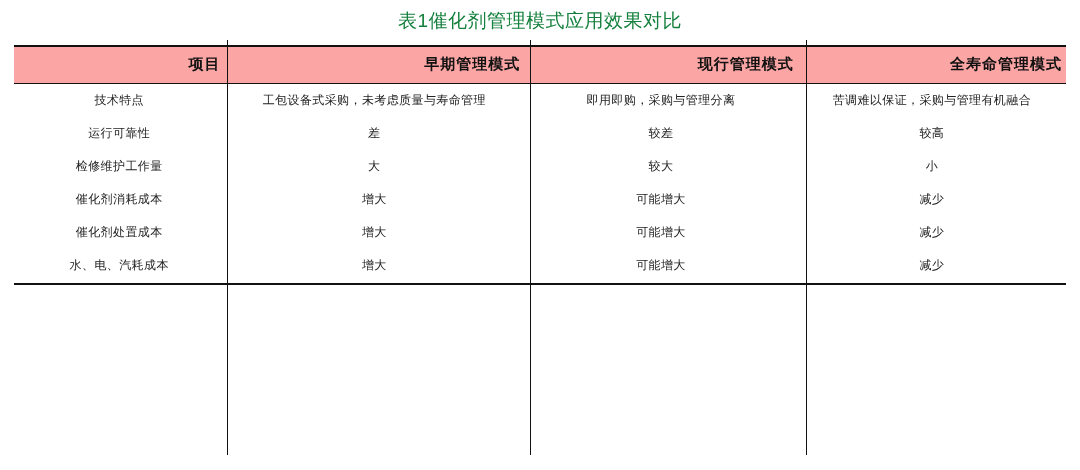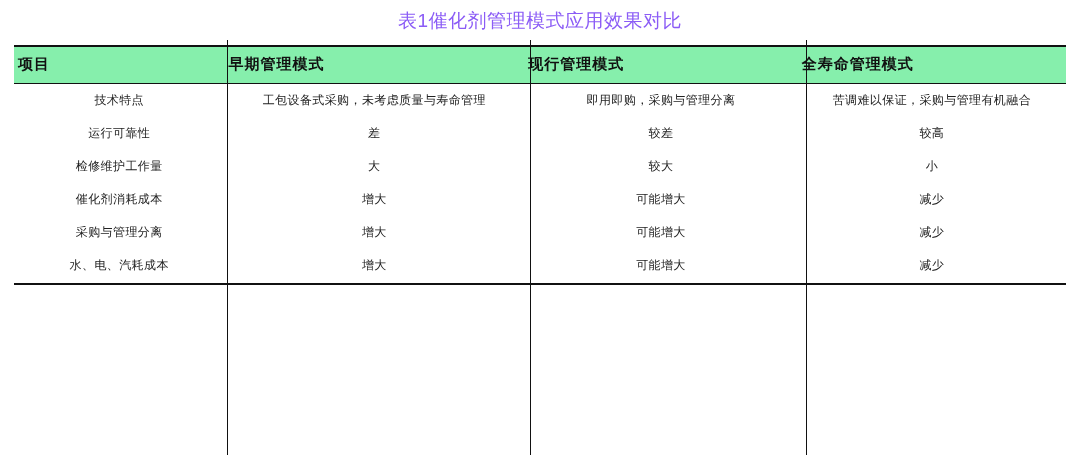--- a/index.html
+++ b/index.html
@@ -17,21 +17,21 @@
   .page {
     width: 1080px;
     height: 470px;
     position: relative;
     background: #ffffff;
     box-sizing: border-box;
   }
   .caption {
     text-align: center;
     font-size: 19px;
-    color: #8b5cf6;
+    color: #15803d;
     letter-spacing: 0.5px;
     padding-top: 8px;
     padding-bottom: 11px;
     font-weight: 400;
   }
   .table-wrap {
     padding: 0 14px 0 14px;
     box-sizing: border-box;
   }
   table.data-table {
@@ -39,28 +39,28 @@
     border-collapse: collapse;
     table-layout: fixed;
     font-size: 14px;
   }
   table.data-table col.c0 { width: 20%; }
   table.data-table col.c1 { width: 28.5%; }
   table.data-table col.c2 { width: 26%; }
   table.data-table col.c3 { width: 25.5%; }
 
   table.data-table thead th {
-    background: #86efac;
+    background: #fca5a5;
     border-top: 2px solid #111111;
     border-bottom: 1.5px solid #111111;
     font-weight: bold;
     font-size: 15px;
     letter-spacing: 1px;
     padding: 8px 4px 9px 4px;
-    text-align: left;
+    text-align: right;
     color: #111111;
   }
   table.data-table tbody td {
     text-align: center;
     padding: 8px 4px 8px 4px;
     color: #222222;
     font-size: 12px;
     letter-spacing: 0.4px;
     border: none;
   }
@@ -125,21 +125,21 @@
           <td>较大</td>
           <td>小</td>
         </tr>
         <tr>
           <td class="cell-first">催化剂消耗成本</td>
           <td>增大</td>
           <td>可能增大</td>
           <td>减少</td>
         </tr>
         <tr>
-          <td class="cell-first">采购与管理分离</td>
+          <td class="cell-first">催化剂处置成本</td>
           <td>增大</td>
           <td>可能增大</td>
           <td>减少</td>
         </tr>
         <tr>
           <td class="cell-first">水、电、汽耗成本</td>
           <td>增大</td>
           <td>可能增大</td>
           <td>减少</td>
         </tr>

